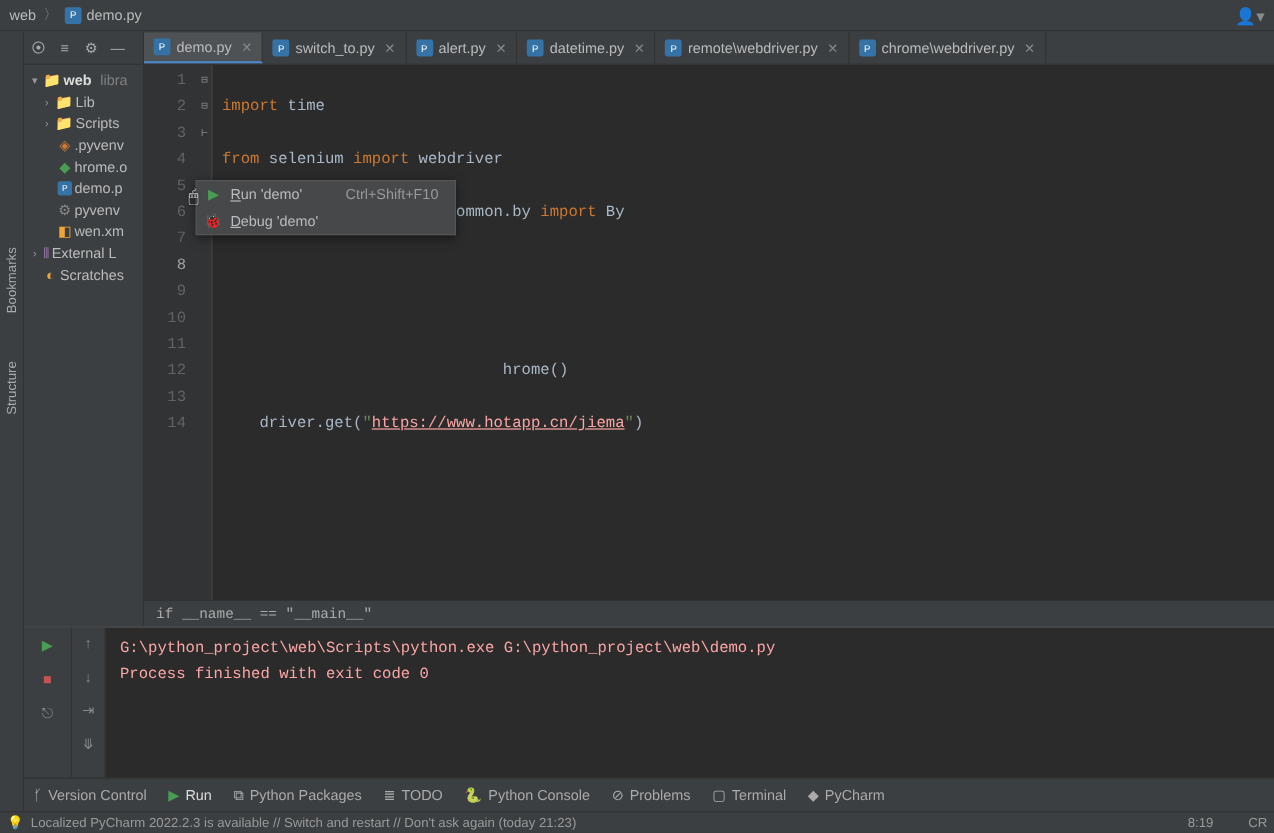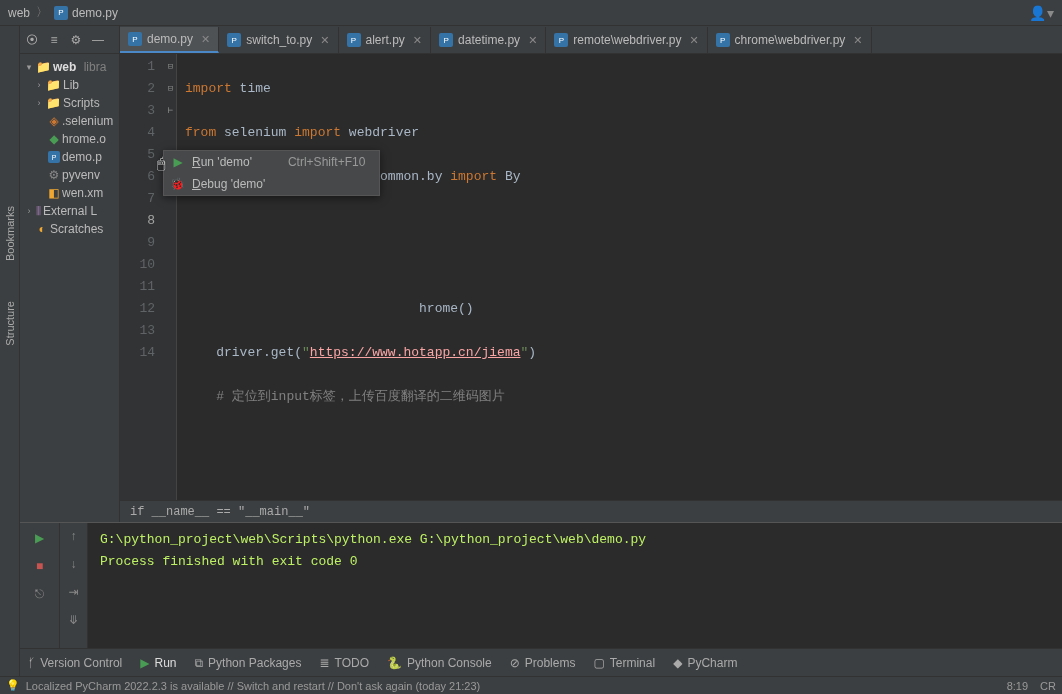--- a/index.html
+++ b/index.html
@@ -55,30 +55,30 @@
 
 
 .run { position:absolute; left:20px; right:0; bottom:46px; height:126px; background:#2b2b2b; border-top:1px solid #555; display:flex; }
 .run-tabbar { position:absolute; left:20px; right:0; height:24px; background:#3c3f41; border-top:1px solid #323232; display:flex; align-items:center; padding:0 6px; gap:8px; bottom:148px; }
 .run-tabbar .lbl { color:#bbb; }
 .run-tab { display:flex; align-items:center; gap:5px; background:#4e5254; padding:2px 8px; border-radius:2px; }
 .run-tab .close { color:#888; }
 .run-left { width:40px; background:#3c3f41; border-right:1px solid #323232; display:flex; flex-direction:column; align-items:center; padding-top:6px; gap:10px; }
 .run-left .btn { width:18px; height:18px; display:flex; align-items:center; justify-content:center; cursor:pointer; }
 .run-sub { width:28px; background:#3c3f41; border-right:1px solid #323232; display:flex; flex-direction:column; align-items:center; padding-top:6px; gap:14px; color:#888; }
-.run-out { flex:1; padding:6px 12px; font-size:13px; line-height:22px; color:#bef264; }
+.run-out { flex:1; padding:6px 12px; font-size:13px; line-height:22px; color:#fca5a5; }
 
 
 .tool-bar { position:absolute; left:20px; right:0; bottom:18px; height:28px; background:#3c3f41; border-top:1px solid #323232; display:flex; align-items:center; padding:0 8px; gap:18px; }
 .tool-bar .titem { display:flex; align-items:center; gap:5px; color:#aaa; cursor:pointer; }
 .tool-bar .titem.active { color:#ddd; }
 
 
 .status { position:absolute; left:0; right:0; bottom:0; height:18px; background:#3c3f41; border-top:1px solid #323232; display:flex; align-items:center; padding:0 6px; font-size:11px; color:#999; }
-.status .right { margin-left:auto; display:flex; gap:12px; }
+.status .right { margin-left:auto; display:flex; gap:29px; }
 
 .green { color:#499c54; } .red { color:#c75450; } .gray { color:#888; } .orange { color:#cc7832; } .yel { color:#f0a732; }
 .lib-ico { color:#9876aa; }
 </style>
 </head>
 <body>
 
 <div class="crumb-bar">
   <span>web</span>
   <span class="sep">〉</span>
@@ -109,21 +109,21 @@
         <span class="folder-icon">📁</span>
         <span>Lib</span>
       </div>
     <div class="row ind1">
         <span class="chev">›</span>
         <span class="folder-icon">📁</span>
         <span>Scripts</span>
       </div>
     <div class="row ind2">
         <span class="file-icon orange">◈</span>
-        <span>.selenium</span>
+        <span>.pyvenv</span>
       </div>
     <div class="row ind2">
         <span class="file-icon green">◆</span>
         <span>hrome.o</span>
       </div>
     <div class="row ind2">
         <span class="py-ico" style="width:12px;height:12px;font-size:7px"></span>
         <span>demo.p</span>
       </div>
     <div class="row ind2">
@@ -214,21 +214,20 @@
         <div>⊢</div>
     </div>
     <div class="code ident">
 <div><span class="kw">import</span><span> time</span></div>
 <div><span class="kw">from </span><span>selenium </span><span class="kw">import </span><span>webdriver</span></div>
 <div><span class="kw">from </span><span>selenium.webdriver.common.by </span><span class="kw">import </span><span>By</span></div>
 <div>&nbsp;</div>
 <div>&nbsp;</div>
 <div><span style="visibility:hidden">xxxxxxxxxxxxxxxxxxxxxxxxxxxxxx</span><span>hrome()</span></div>
 <div><span>    driver.get(</span><span class="str">"</span><span class="lnk">https://www.hotapp.cn/jiema</span><span class="str">"</span><span>)</span></div>
-<div><span class="cmt">    # 定位到input标签，上传百度翻译的二维码图片</span></div>
 
 
 
 
     </div>
   </div>
   <div class="breadcrumb-bot mono">
       <span>if __name__ == "__main__"</span>
     </div>
 </div>

